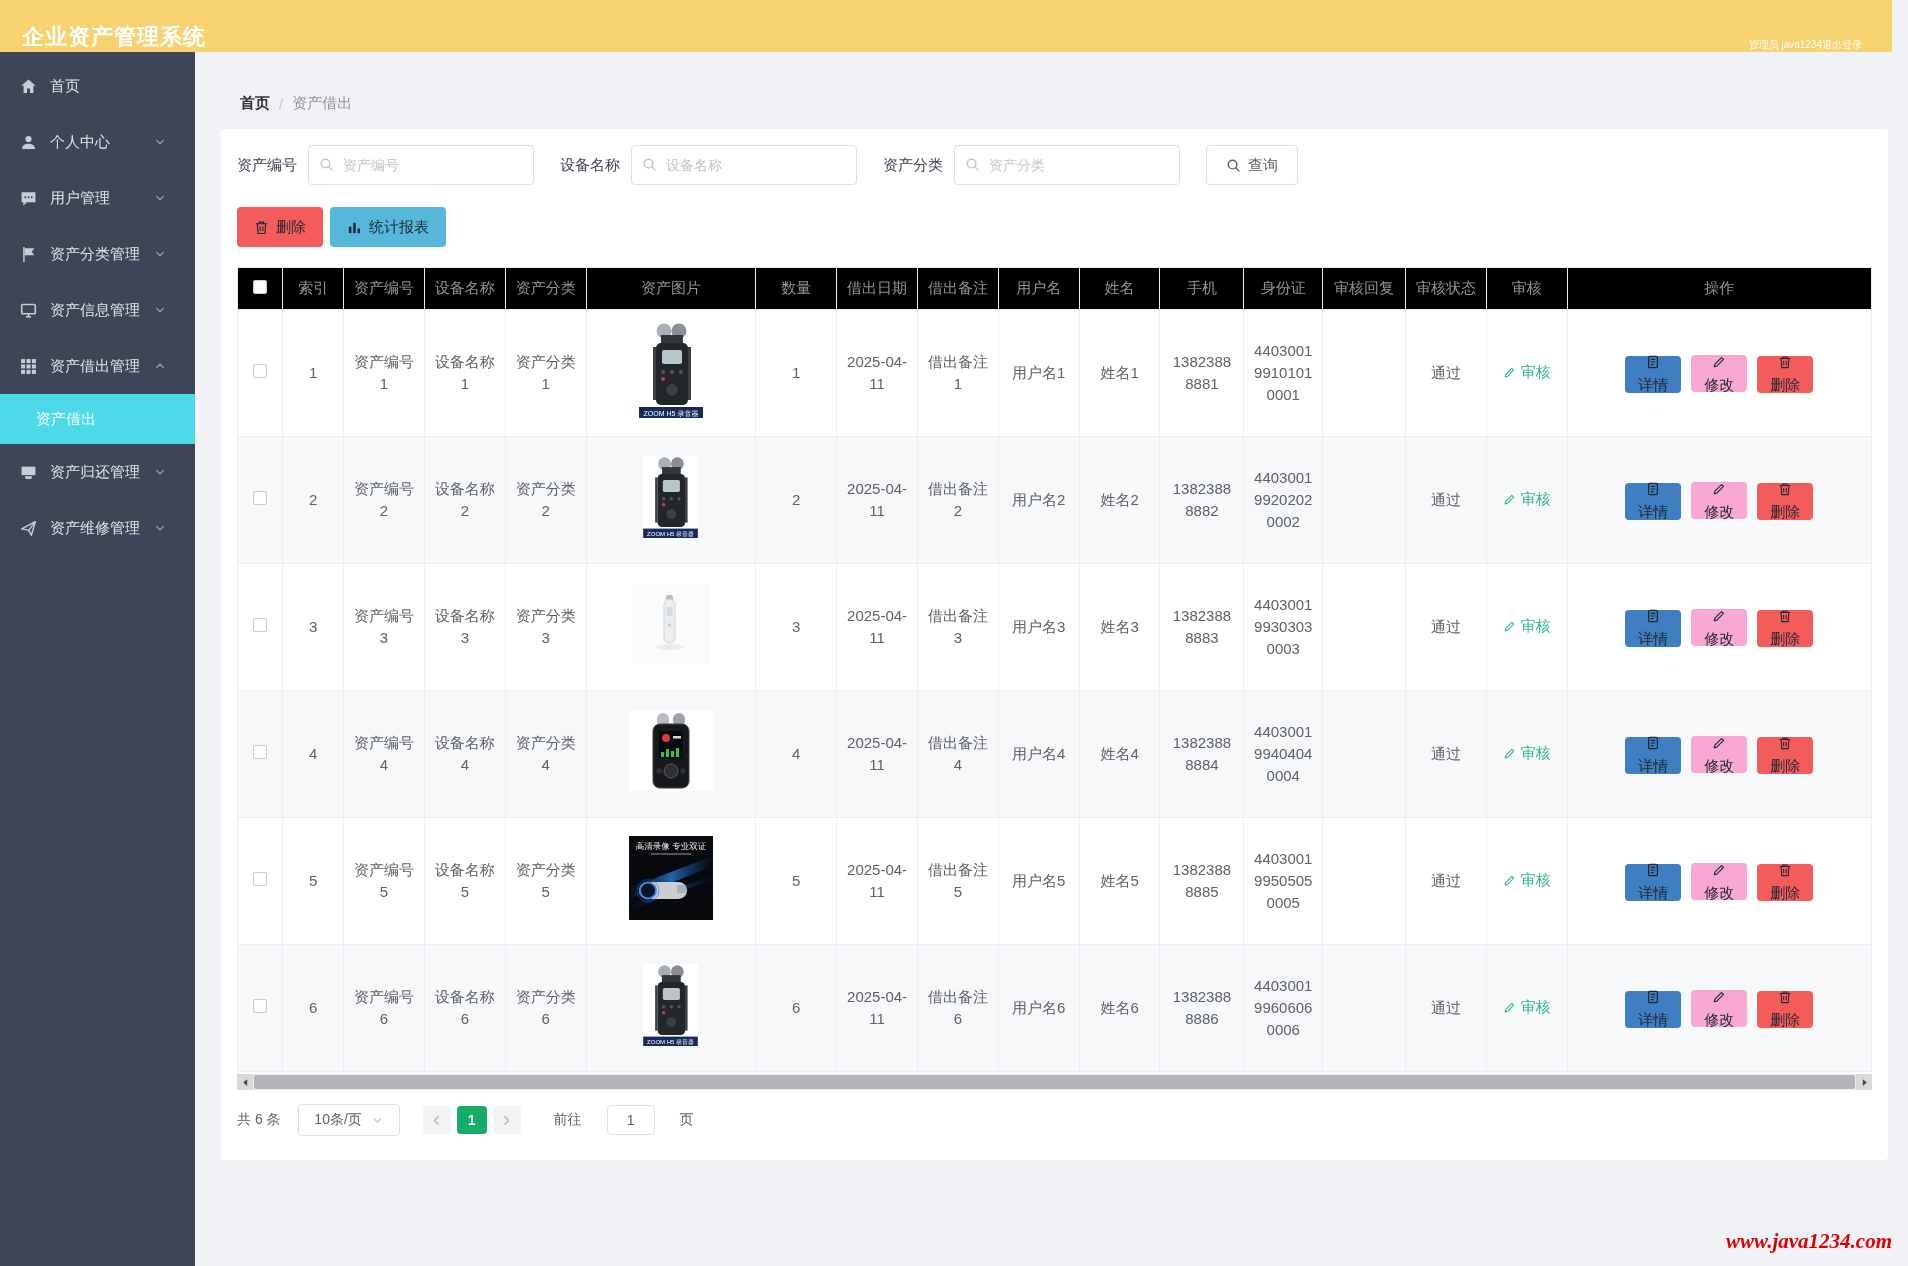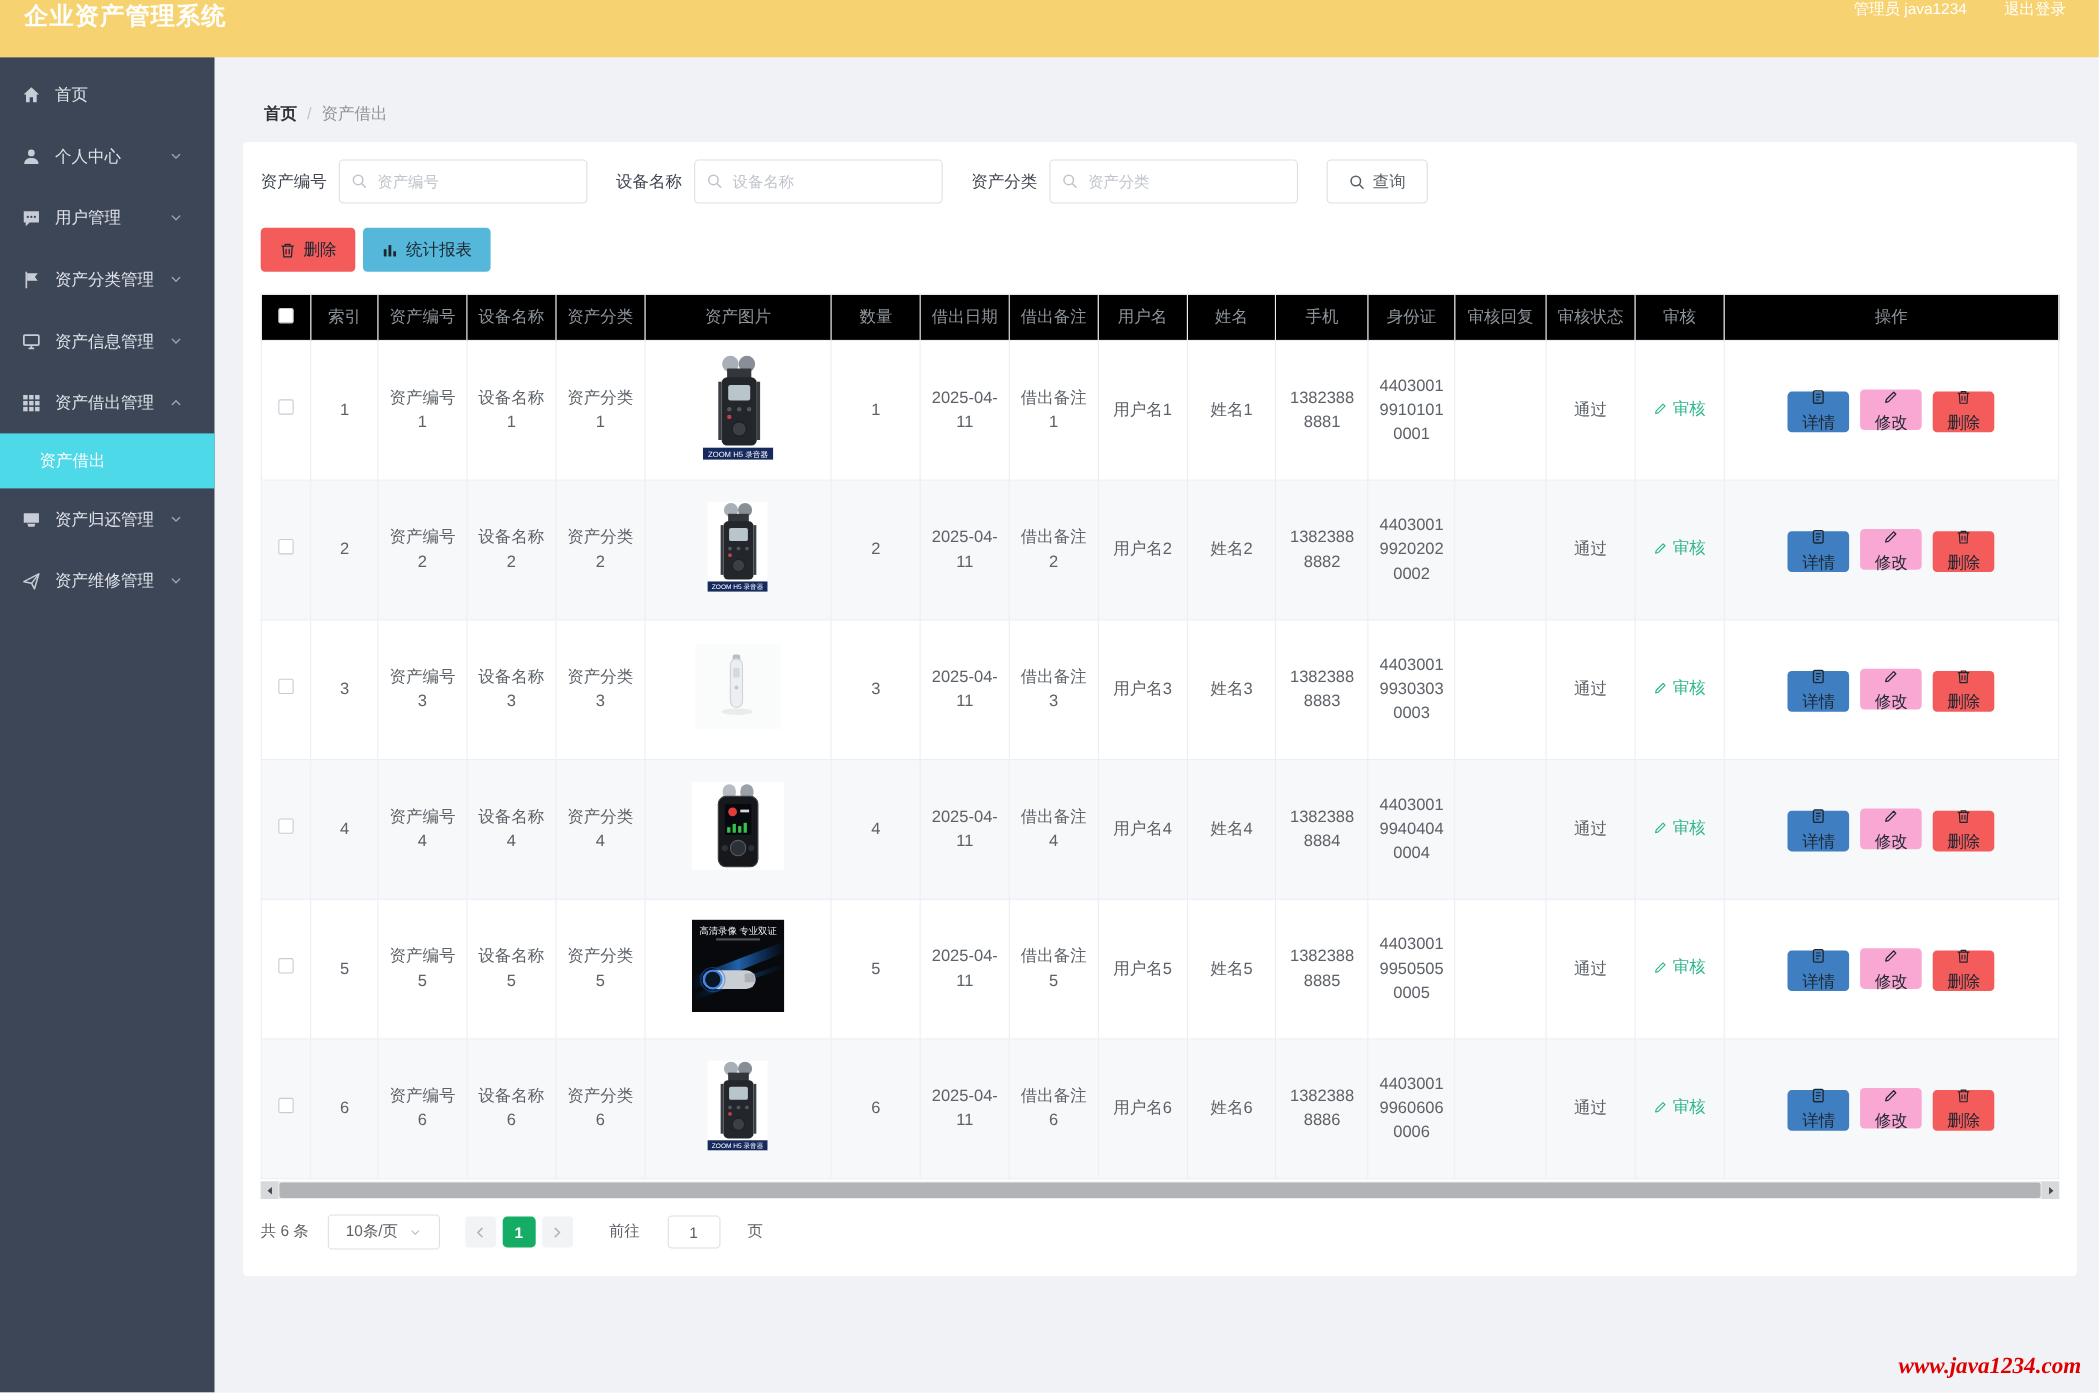--- a/index.html
+++ b/index.html
@@ -2,23 +2,23 @@
 <html><head>
 <meta charset="utf-8">
 <style>
   * { margin:0; padding:0; box-sizing:border-box; }
   html,body { width:1908px; height:1266px; overflow:hidden; }
   body { position:relative; background:#F0F2F5; font-family:"Liberation Sans","DejaVu Sans",sans-serif; color:#5C6268; }
   .icn { display:inline-flex; align-items:center; justify-content:center; width:16px; height:16px; }
   .icn svg { width:100%; height:100%; }
 
   
-  .topbar { position:absolute; top:0; left:0; right:0; height:52px; background:#F7D271; display:flex; align-items:flex-start; z-index:5; }
+  .topbar { position:absolute; top:0; left:0; right:16px; height:52px; background:#F7D271; display:flex; align-items:flex-end; z-index:5; }
   .app-title { margin-left:22px; color:#FFFFFF; font-size:22px; font-weight:bold; letter-spacing:1px; }
-  .topbar-right { margin-left:auto; margin-right:30px; display:flex; align-items:center; gap:34px; color:#FFFFFF; font-size:14px; }
+  .topbar-right { margin-left:auto; margin-right:30px; display:flex; align-items:center; color:#FFFFFF; font-size:10px; }
 
   
   .sidebar { position:absolute; top:52px; left:0; bottom:0; width:195px; background:#3D4656; }
   .menu { padding-top:6px; }
   .menu-item { height:56px; display:flex; align-items:center; padding:0 16px 0 20px; color:#DFE3EA; font-size:15px; cursor:pointer; }
   .menu-item .icn { width:17px; height:17px; margin-right:13px; color:#C7CCD6; }
   .mi-label { white-space:nowrap; }
   .menu-item .chev { width:12px; height:12px; margin-left:auto; color:#9AA2B0; }
   .submenu-item { height:50px; display:flex; align-items:center; padding-left:36px; font-size:15px; color:#DFE3EA; cursor:pointer; }
   .submenu-item.active { background:#4ED9E9; color:#FFFFFF; }

